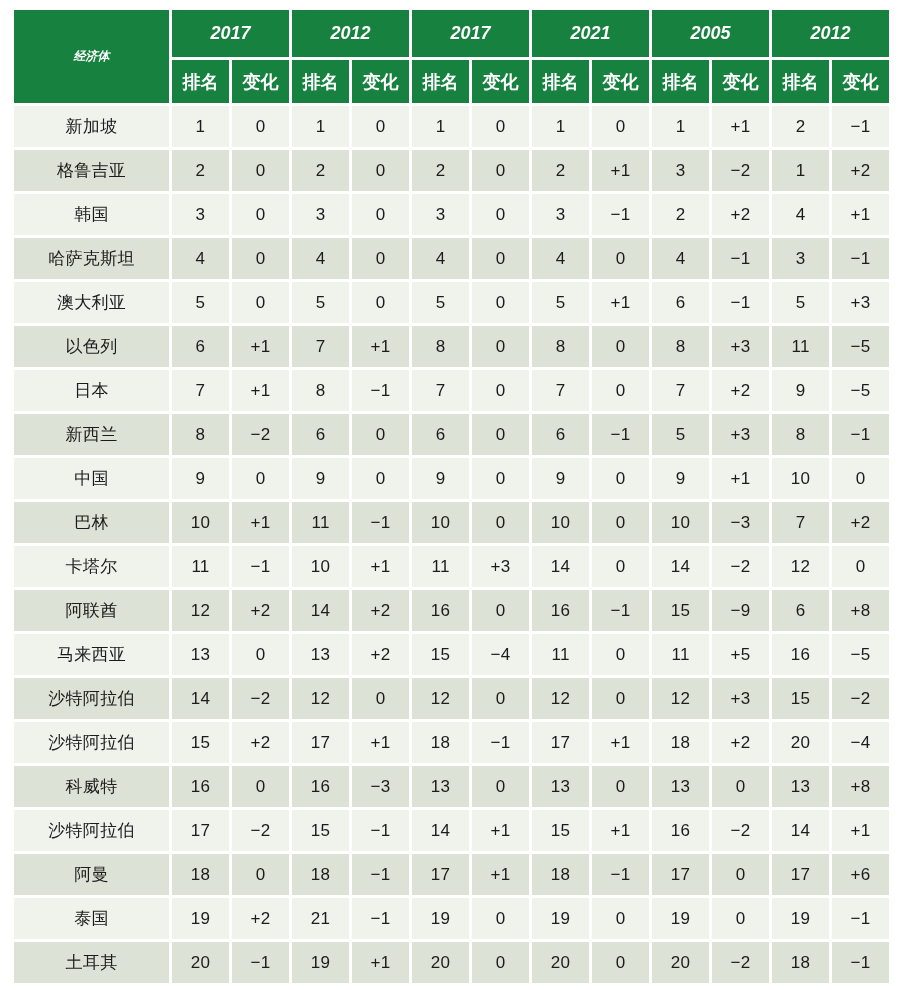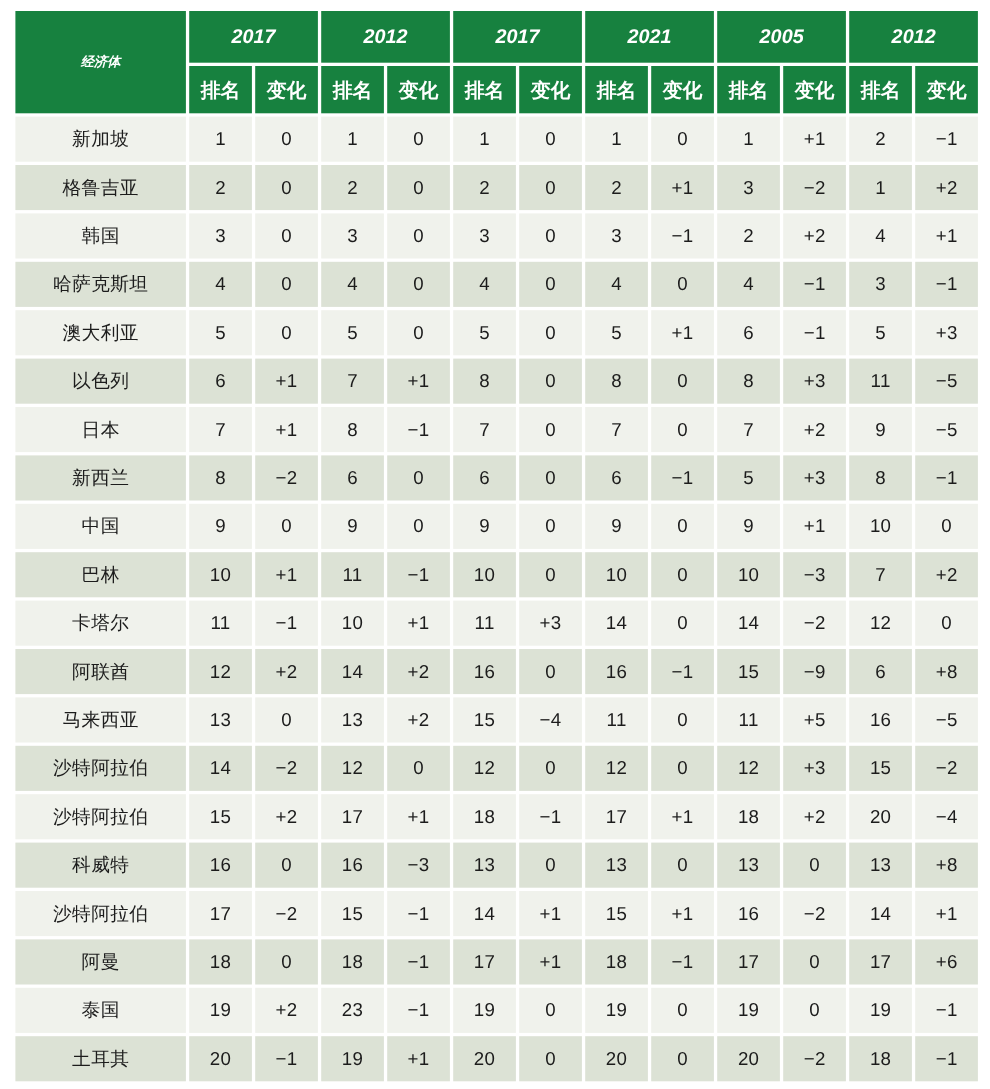--- a/index.html
+++ b/index.html
@@ -362,21 +362,21 @@
           <td>−1</td>
           <td>17</td>
           <td>0</td>
           <td>17</td>
           <td>+6</td>
         </tr>
         <tr>
           <td>泰国</td>
           <td>19</td>
           <td>+2</td>
-          <td>23</td>
+          <td>21</td>
           <td>−1</td>
           <td>19</td>
           <td>0</td>
           <td>19</td>
           <td>0</td>
           <td>19</td>
           <td>0</td>
           <td>19</td>
           <td>−1</td>
         </tr>

